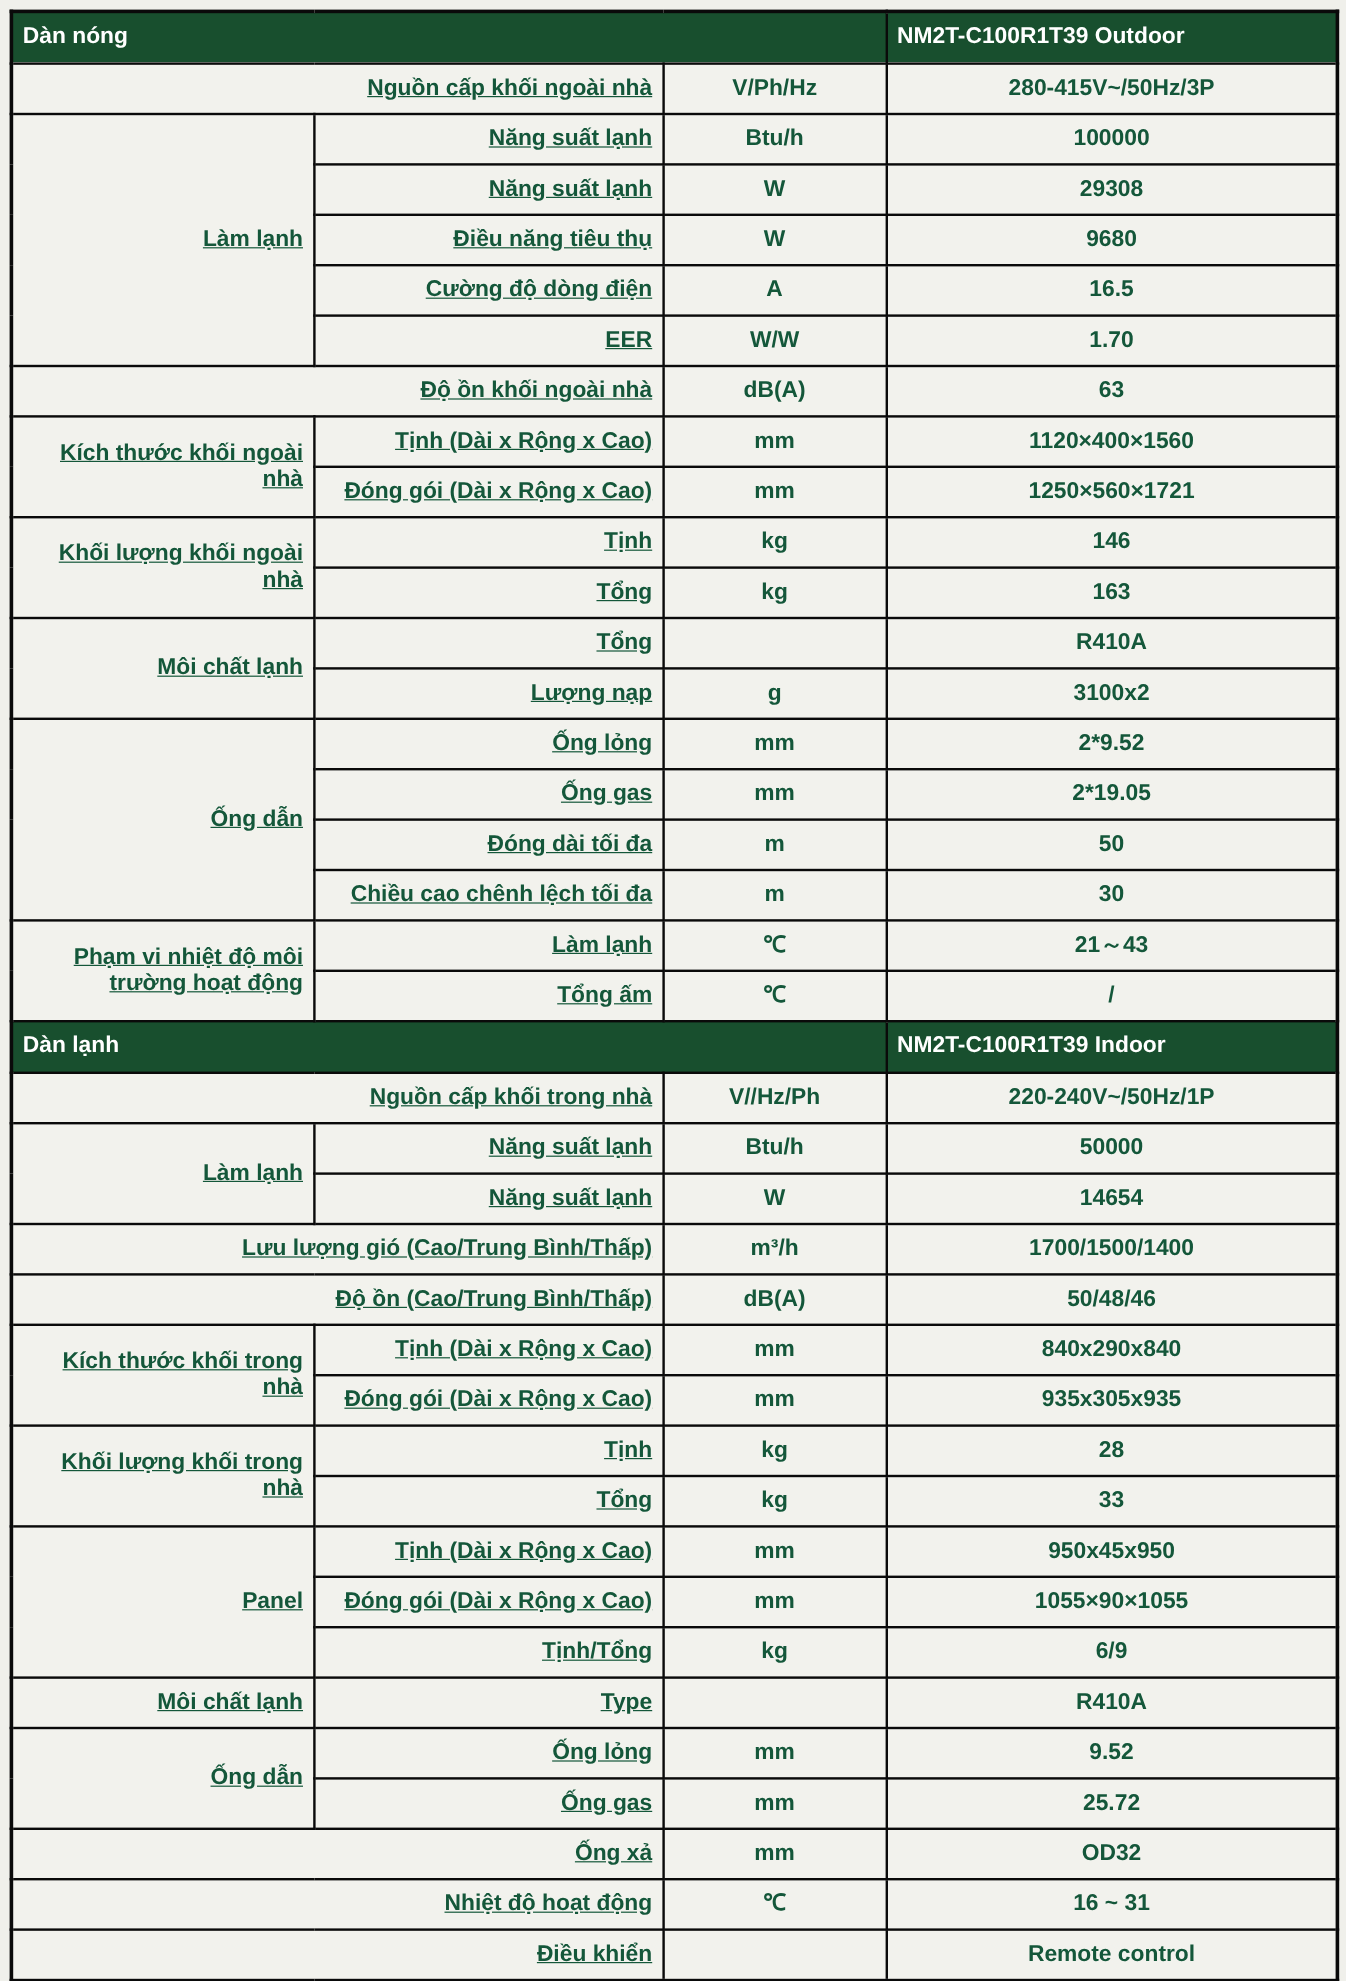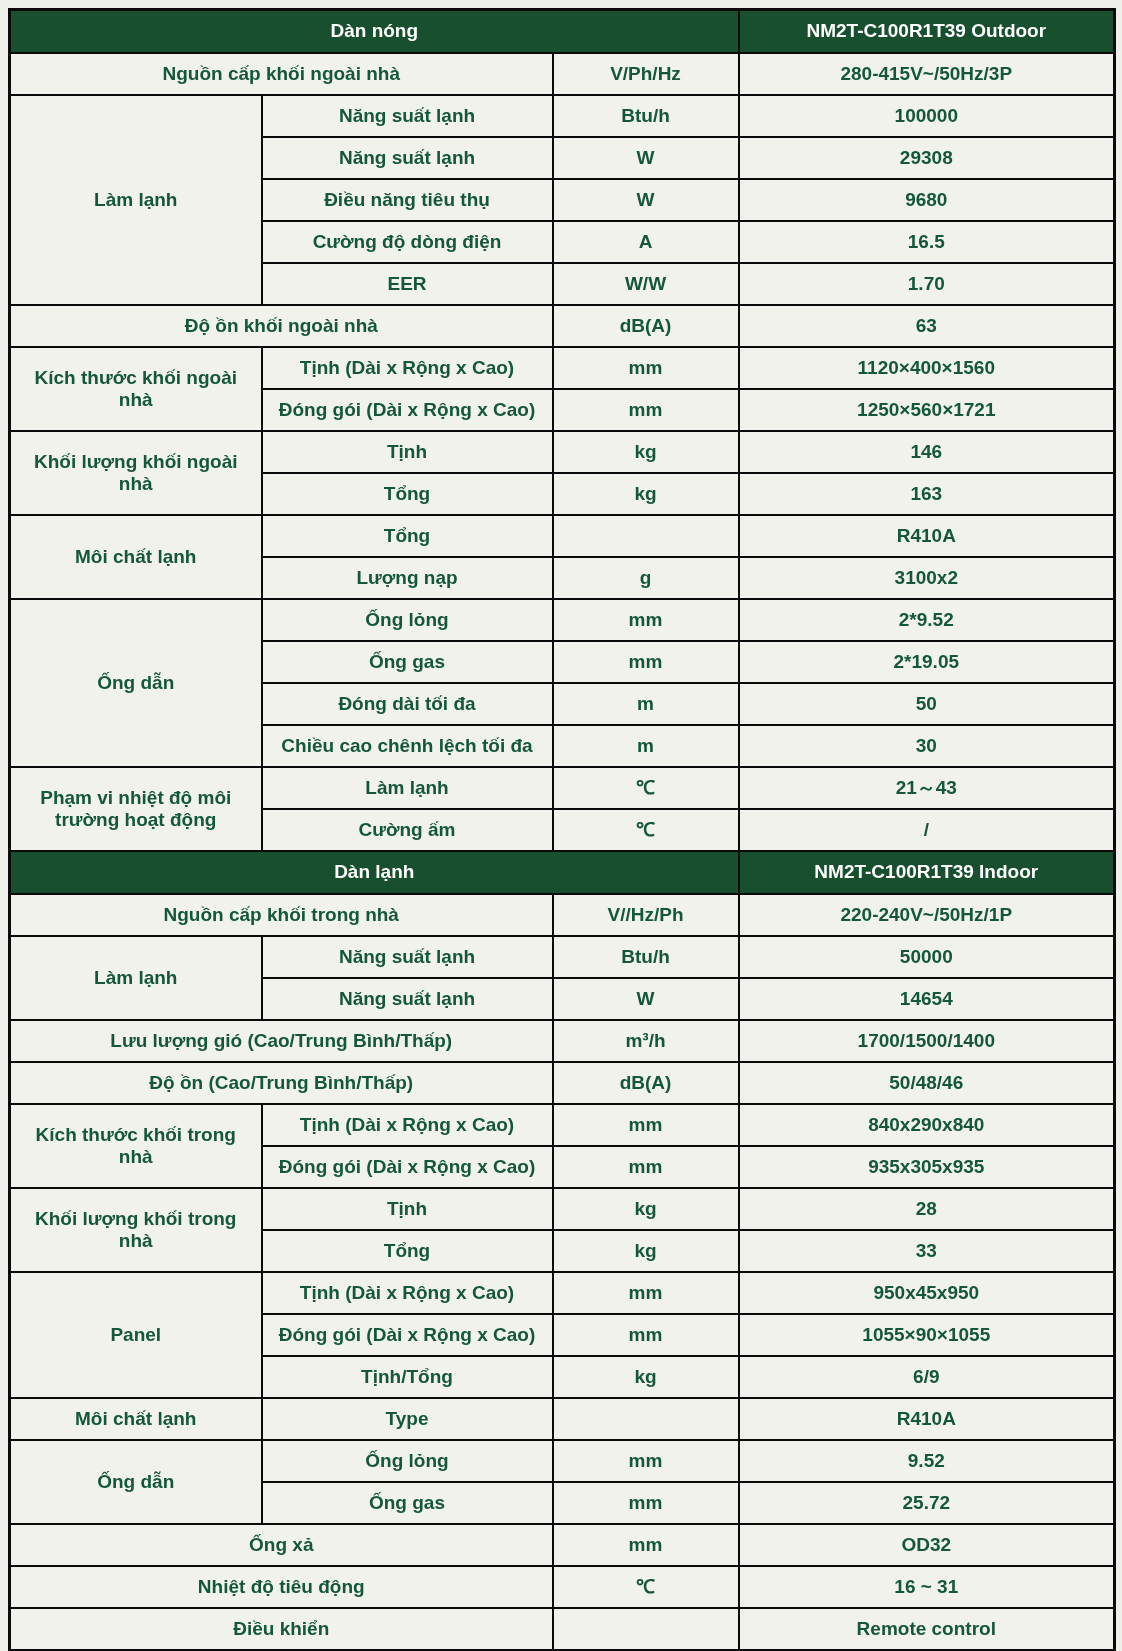--- a/index.html
+++ b/index.html
@@ -33,24 +33,23 @@
     font-size:19px;
     line-height:1.16;
     height:40px;
     padding:0 8px;
     vertical-align:middle;
     overflow:hidden;
   }
   td.hdr{
     background:var(--header-bg);
     color:var(--header-text);
-    text-align:center;
     height:41px;
   }
-  td.group, td.label{ text-align:center; }
+  td.group, td.label{ text-align:right;text-decoration:underline; }
   td.unit, td.value{ text-align:center; }
 </style>
 </head>
 <body>
 
 <div class="page">
   <table class="spec-table">
     <colgroup>
       <col style="width:252px">
       <col style="width:291px">
@@ -152,21 +151,21 @@
           <td class="unit">m</td>
           <td class="value">30</td>
         </tr>
         <tr>
           <td class="group" rowspan="2">Phạm vi nhiệt độ môi trường hoạt động</td>
           <td class="label">Làm lạnh</td>
           <td class="unit">℃</td>
           <td class="value">21～43</td>
         </tr>
         <tr>
-          <td class="label">Cường ấm</td>
+          <td class="label">Tổng ấm</td>
           <td class="unit">℃</td>
           <td class="value">/</td>
         </tr>
         <tr>
           <td class="hdr" colspan="3">Dàn lạnh</td>
           <td class="hdr">NM2T-C100R1T39 Indoor</td>
         </tr>
         <tr>
           <td class="label" colspan="2">Nguồn cấp khối trong nhà</td>
           <td class="unit">V//Hz/Ph</td>
@@ -247,21 +246,21 @@
           <td class="label">Ống gas</td>
           <td class="unit">mm</td>
           <td class="value">25.72</td>
         </tr>
         <tr>
           <td class="label" colspan="2">Ống xả</td>
           <td class="unit">mm</td>
           <td class="value">OD32</td>
         </tr>
         <tr>
-          <td class="label" colspan="2">Nhiệt độ tiêu động</td>
+          <td class="label" colspan="2">Nhiệt độ hoạt động</td>
           <td class="unit">℃</td>
           <td class="value">16 ~ 31</td>
         </tr>
         <tr>
           <td class="label" colspan="2">Điều khiển</td>
           <td class="unit"></td>
           <td class="value">Remote control</td>
         </tr>
       </tbody>
   </table>

